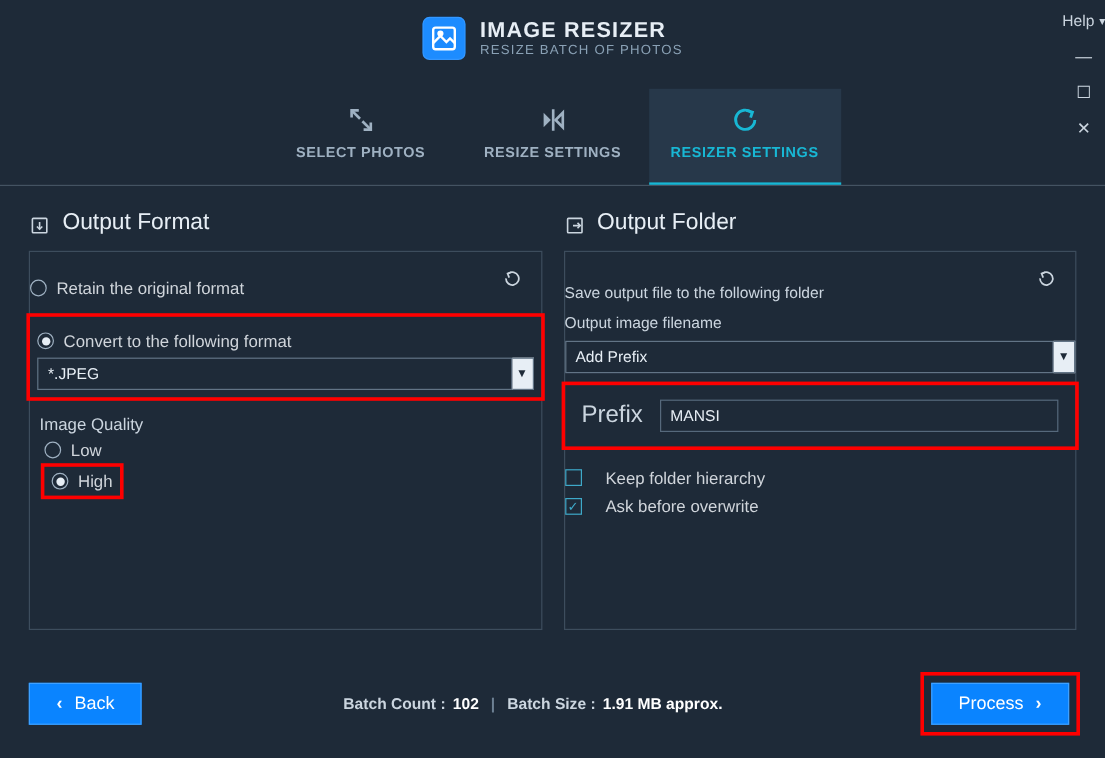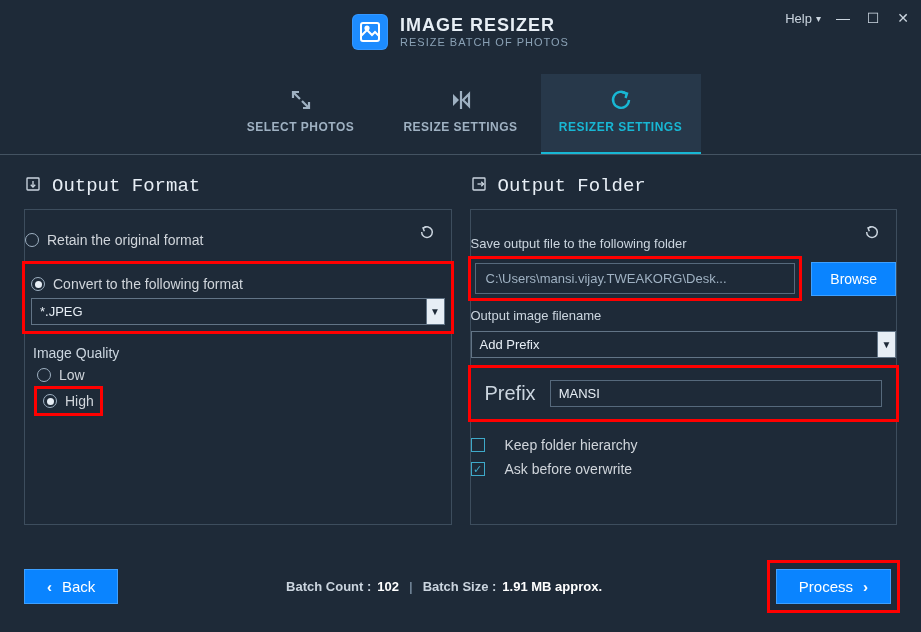--- a/index.html
+++ b/index.html
@@ -20,23 +20,23 @@
   .brand-icon {
     width:36px; height:36px; border-radius:6px;
     background:#1d8cff; display:flex; align-items:center; justify-content:center;
     box-shadow: 0 0 0 1px rgba(255,255,255,.1) inset;
   }
   .brand-icon svg { width:24px; height:24px; }
   .brand-text { line-height:1.1; }
   .brand-title { font-size:18px; font-weight:600; color:#e7eef5; letter-spacing:1px;}
   .brand-sub { font-size:11px; color:#8aa1b5; letter-spacing:1px;}
   .win-controls {
-    position:absolute; right:10px; top:10px;
+    position:absolute; right:0; top:10px;
     display:flex; align-items:center; gap:14px;
-    color:#cbd5df; font-size:13px;
+    color:#cbd5df; font-size:13px;flex-direction:column;
   }
   .win-controls .help { display:flex; align-items:center; gap:4px; cursor:pointer;}
   .win-controls .btn { cursor:pointer; font-size:14px; width:16px; text-align:center;}
   .tabs {
     display:flex; justify-content:center; gap:0;
     border-bottom:1px solid #445362;
     margin-top:10px;
   }
   .tab {
     width:160px; text-align:center; padding:14px 0 18px;
@@ -49,24 +49,23 @@
     border-bottom:2px solid #18b7d4;
   }
   .tab.active svg path, .tab.active svg polyline { stroke:#18b7d4;}
   .panels {
     display:flex; gap:18px; padding:20px 24px 0;
   }
   .panel {
     flex:1; min-width:0;
   }
   .panel-head {
-    display:flex; align-items:flex-start; gap:10px;
+    display:flex; align-items:flex-end; gap:10px;
     font-size:19px; color:#e7eef5; font-weight:400;
     margin-bottom:12px;
-    font-family:Liberation Mono, monospace;
   }
   .panel-head svg { width:18px; height:18px; flex:none;}
   .panel-body {
     border:1px solid #3d4d5d; padding:16px 0 30px; position:relative;
     min-height:316px;
   }
   .reset-btn {
     position:absolute; top:10px; right:10px;
     width:28px; height:24px; display:flex; align-items:center; justify-content:center;
     cursor:pointer; color:#cbd5df;
@@ -263,26 +262,20 @@
     </div>
     <div class="panel-body">
       <div class="reset-btn">
         <svg width="16" height="16" viewBox="0 0 24 24" fill="none" stroke="#cbd5df" stroke-width="2.2">
           <path d="M4 12 A8 8 0 1 0 7 6"></path>
             <polyline points="11 4 6 6 8 11"></polyline>
         </svg>
       </div>
 
       <div class="field-label mt10">Save output file to the following folder</div>
-      <div class="path-row">
-        <div class="hl-red" style="flex:1; padding:4px;">
-          <div class="path-input">C:\Users\mansi.vijay.TWEAKORG\Desk...</div>
-        </div>
-        <button class="browse-btn">Browse</button>
-      </div>
 
       <div class="field-label mt10">Output image filename</div>
       <div class="select">
         <div class="select-val">Add Prefix</div>
         <div class="select-caret">▼</div>
       </div>
 
       <div class="hl-red mt10" style="padding:4px;">
         <div class="prefix-row">
           <span class="lbl">Prefix</span>

